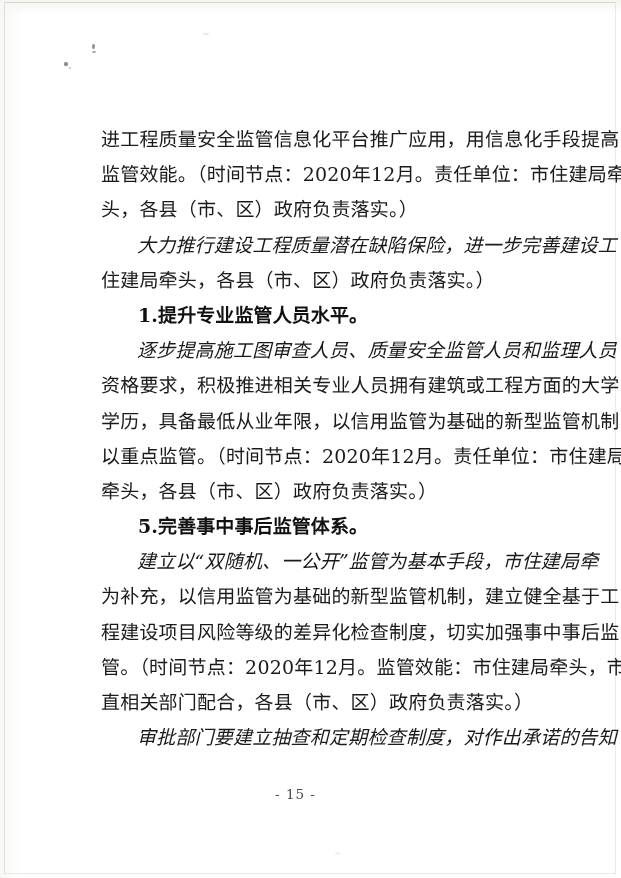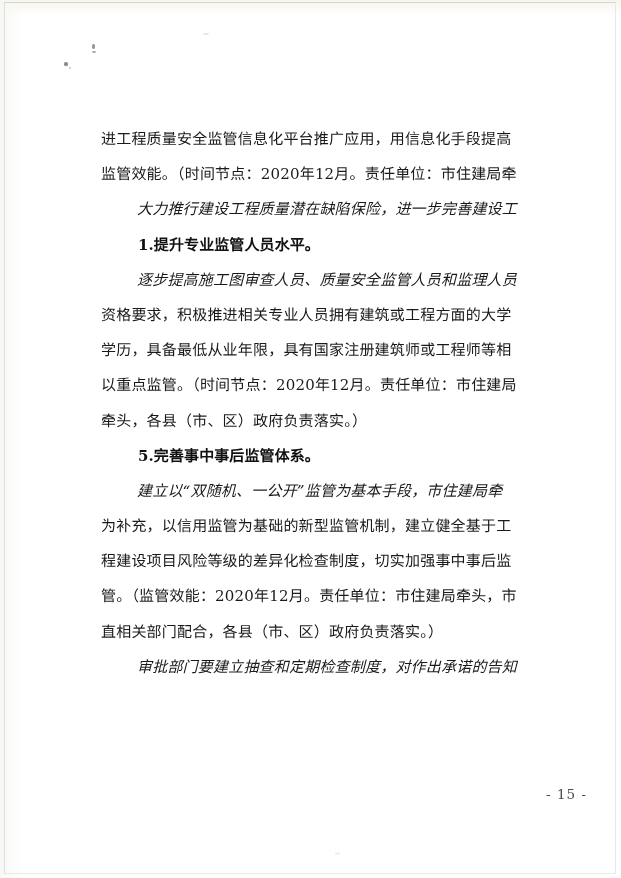--- a/index.html
+++ b/index.html
@@ -54,21 +54,21 @@
   .speck.s6 { left: 335px; top: 852px; width: 5px; height: 3px; opacity: .10; }
 
   
   .doc-body {
     position: absolute;
     left: 101px;
     top: 122px;
     width: 434px;
   }
   .doc-line {
-    font-size: 15px;
+    font-size: 19px;
     line-height: 35.2px;
     height: 35.2px;
     color: #1a1a1a;
     white-space: pre;
     letter-spacing: 0.2px;
     font-family: "DejaVu Serif", "Liberation Serif", serif;
     text-rendering: optimizeLegibility;
   }
   .doc-line.heading {
     font-weight: bold;
@@ -76,21 +76,21 @@
     color: #111111;
   }
   .doc-line.indent-1 { padding-left: 36px; font-style: italic; }
   .doc-line.indent-heading { padding-left: 37px; }
 
   .page-number {
     position: absolute;
     left: 4px;
     right: 34px;
     top: 786px;
-    text-align: right;
+    text-align: center;
     font-size: 13.5px;
     color: #4a4a4a;
     font-family: "DejaVu Serif", "Liberation Serif", serif;
     letter-spacing: 1px;
   }
 </style>
 </head>
 <body>
 
 <div id="page">
@@ -101,31 +101,33 @@
   <div class="speck s1"></div>
   <div class="speck s2"></div>
   <div class="speck s3"></div>
   <div class="speck s4"></div>
   <div class="speck s5"></div>
   <div class="speck s6"></div>
 
   <div class="doc-body" id="doc-body">
       <div class="doc-line">进工程质量安全监管信息化平台推广应用，用信息化手段提高</div>
       <div class="doc-line">监管效能。（时间节点：2020年12月。责任单位：市住建局牵</div>
+      <div class="doc-line">头，各县（市、区）政府负责落实。）</div>
       <div class="doc-line indent-1">大力推行建设工程质量潜在缺陷保险，进一步完善建设工</div>
+      <div class="doc-line">住建局牵头，各县（市、区）政府负责落实。）</div>
       <div class="doc-line heading indent-heading">1.提升专业监管人员水平。</div>
       <div class="doc-line indent-1">逐步提高施工图审查人员、质量安全监管人员和监理人员</div>
       <div class="doc-line">资格要求，积极推进相关专业人员拥有建筑或工程方面的大学</div>
-      <div class="doc-line">学历，具备最低从业年限，具有国家注册建筑师或工程师等相</div>
+      <div class="doc-line">学历，具备最低从业年限，以信用监管为基础的新型监管机制</div>
       <div class="doc-line">以重点监管。（时间节点：2020年12月。责任单位：市住建局</div>
       <div class="doc-line">牵头，各县（市、区）政府负责落实。）</div>
       <div class="doc-line heading indent-heading">5.完善事中事后监管体系。</div>
       <div class="doc-line indent-1">建立以“双随机、一公开”监管为基本手段，市住建局牵</div>
       <div class="doc-line">为补充，以信用监管为基础的新型监管机制，建立健全基于工</div>
       <div class="doc-line">程建设项目风险等级的差异化检查制度，切实加强事中事后监</div>
-      <div class="doc-line">管。（监管效能：2020年12月。责任单位：市住建局牵头，市</div>
+      <div class="doc-line">管。（时间节点：2020年12月。监管效能：市住建局牵头，市</div>
       <div class="doc-line">直相关部门配合，各县（市、区）政府负责落实。）</div>
       <div class="doc-line indent-1">审批部门要建立抽查和定期检查制度，对作出承诺的告知</div>
     </div>
 
   <div class="page-number">- 15 -</div>
 
 </div>
 
 </body></html>

